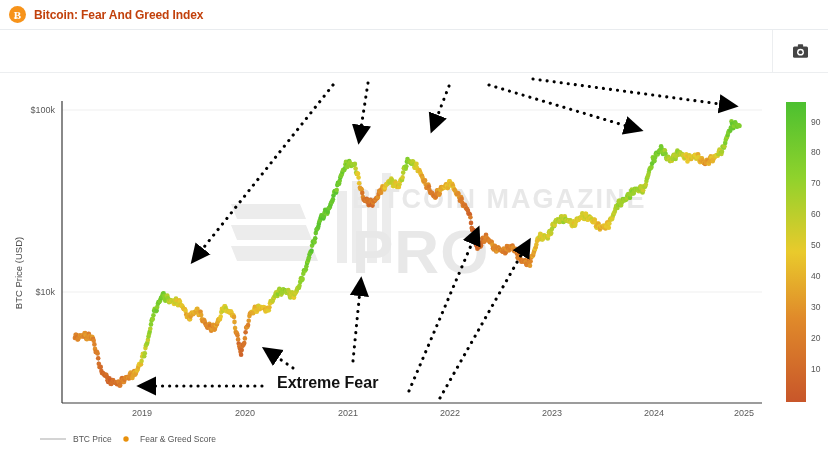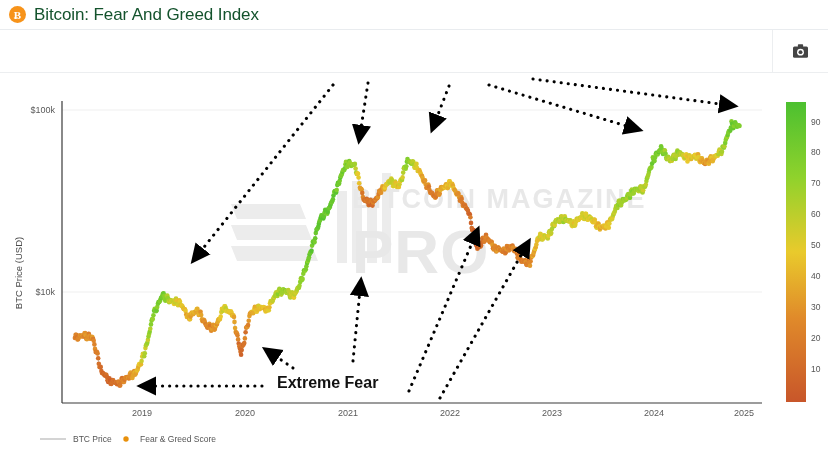--- a/index.html
+++ b/index.html
@@ -24,21 +24,21 @@
     width:17px;height:17px;border-radius:50%;
     background:#f7931a;
     color:#fff;
     font-size:11px;font-weight:bold;
     display:flex;align-items:center;justify-content:center;
     margin-right:8px;
     flex:none;
     font-family:"Liberation Serif", serif;
   }
   #page-title{
-    font-size:17px;font-weight:normal;color:#14532d;
+    font-size:12px;font-weight:bold;color:#c2410c;
     letter-spacing:-0.1px;
   }
   
   #toolbar{
     height:42px;
     border-bottom:1px solid #eceef0;
     position:relative;
     background:#fff;
   }
   #camera-btn{

